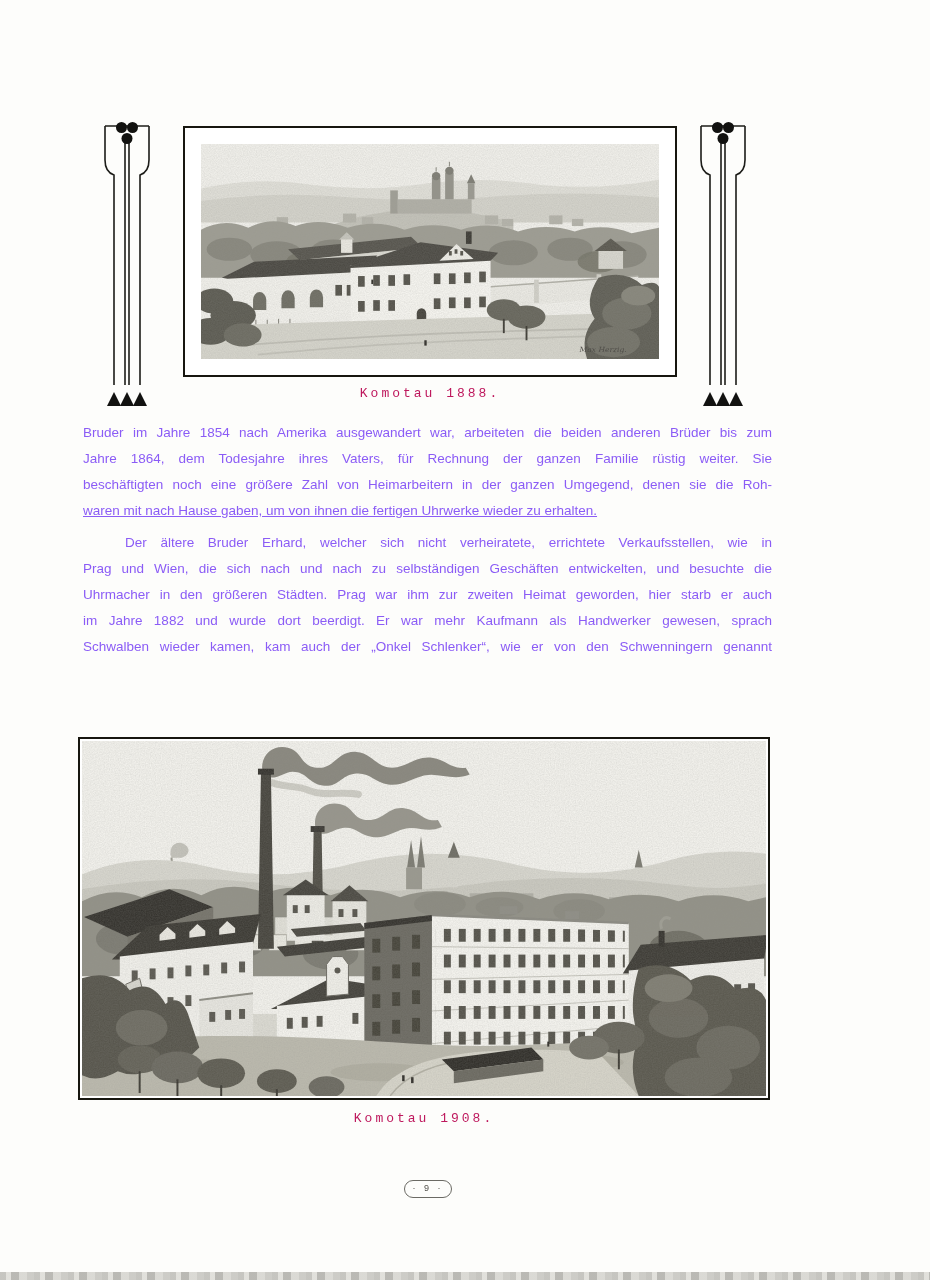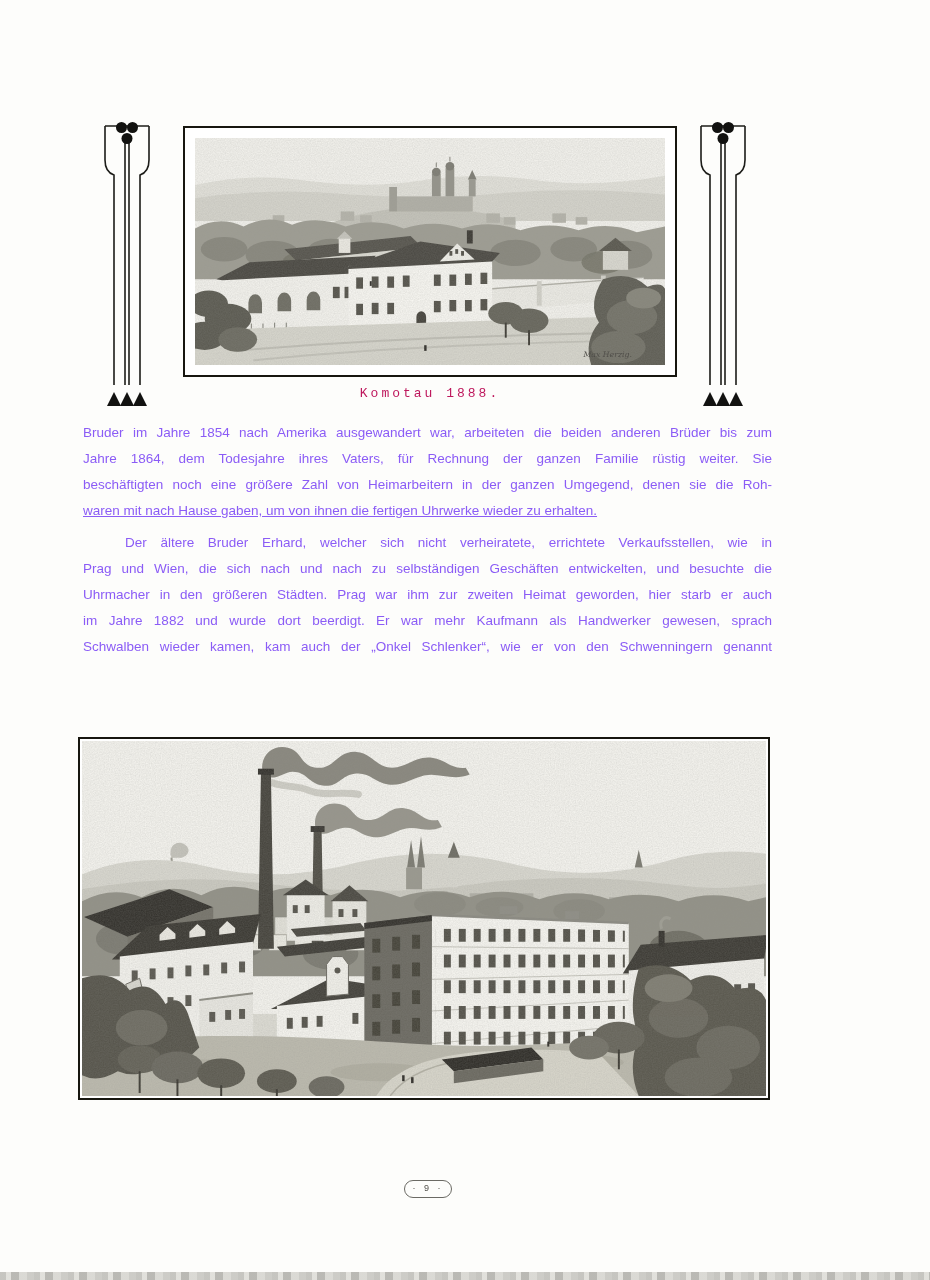--- a/index.html
+++ b/index.html
@@ -8,21 +8,21 @@
     background:#fdfdfb;overflow:hidden;
     font-family:"Liberation Sans",sans-serif;color:#2b2a26;
   }
   
   .ornament{position:absolute;top:122px;width:46px;height:286px;}
   .ornament.left{left:104px;}
   .ornament.right{left:700px;}
   
   .plate{
     position:absolute;background:#ffffff;border:2px solid #17160f;
-    box-sizing:border-box;padding:10px;
+    box-sizing:border-box;padding:16px;
   }
   .plate-top{left:183px;top:126px;width:494px;height:251px;}
   .plate-bottom{left:78px;top:737px;width:692px;height:363px;padding:2px;}
   .plate svg{display:block;width:100%;height:100%;}
   .caption{
     position:absolute;text-align:center;font-size:13px;letter-spacing:3px;
     color:#be185d;font-family:Liberation Mono, monospace;
   }
   .caption-top{left:183px;top:386px;width:494px;}
   .caption-bottom{left:78px;top:1111px;width:692px;}
@@ -493,18 +493,19 @@
           <line x1="540" y1="312" x2="540" y2="332" stroke="#3c3a33" stroke-width="2"></line>
         <ellipse cx="510" cy="310" rx="20" ry="12" fill="#747268"></ellipse>
         <rect x="322" y="338" width="2.5" height="6" fill="#2e2c27"></rect>
           <rect x="331" y="340" width="2.5" height="6" fill="#2e2c27"></rect>
         <rect x="468" y="304" width="2" height="5" fill="#2e2c27"></rect>
       </g>
       <rect width="688" height="359" filter="url(#gB)" opacity="0.5"></rect>
     </svg>
   </div>
 
+  <div class="caption caption-bottom">Komotau 1908.</div>
 
   <div class="pagenum">· 9 ·</div>
 
   <div class="scan-edge"></div>
 
 </div>
 
 </body></html>

